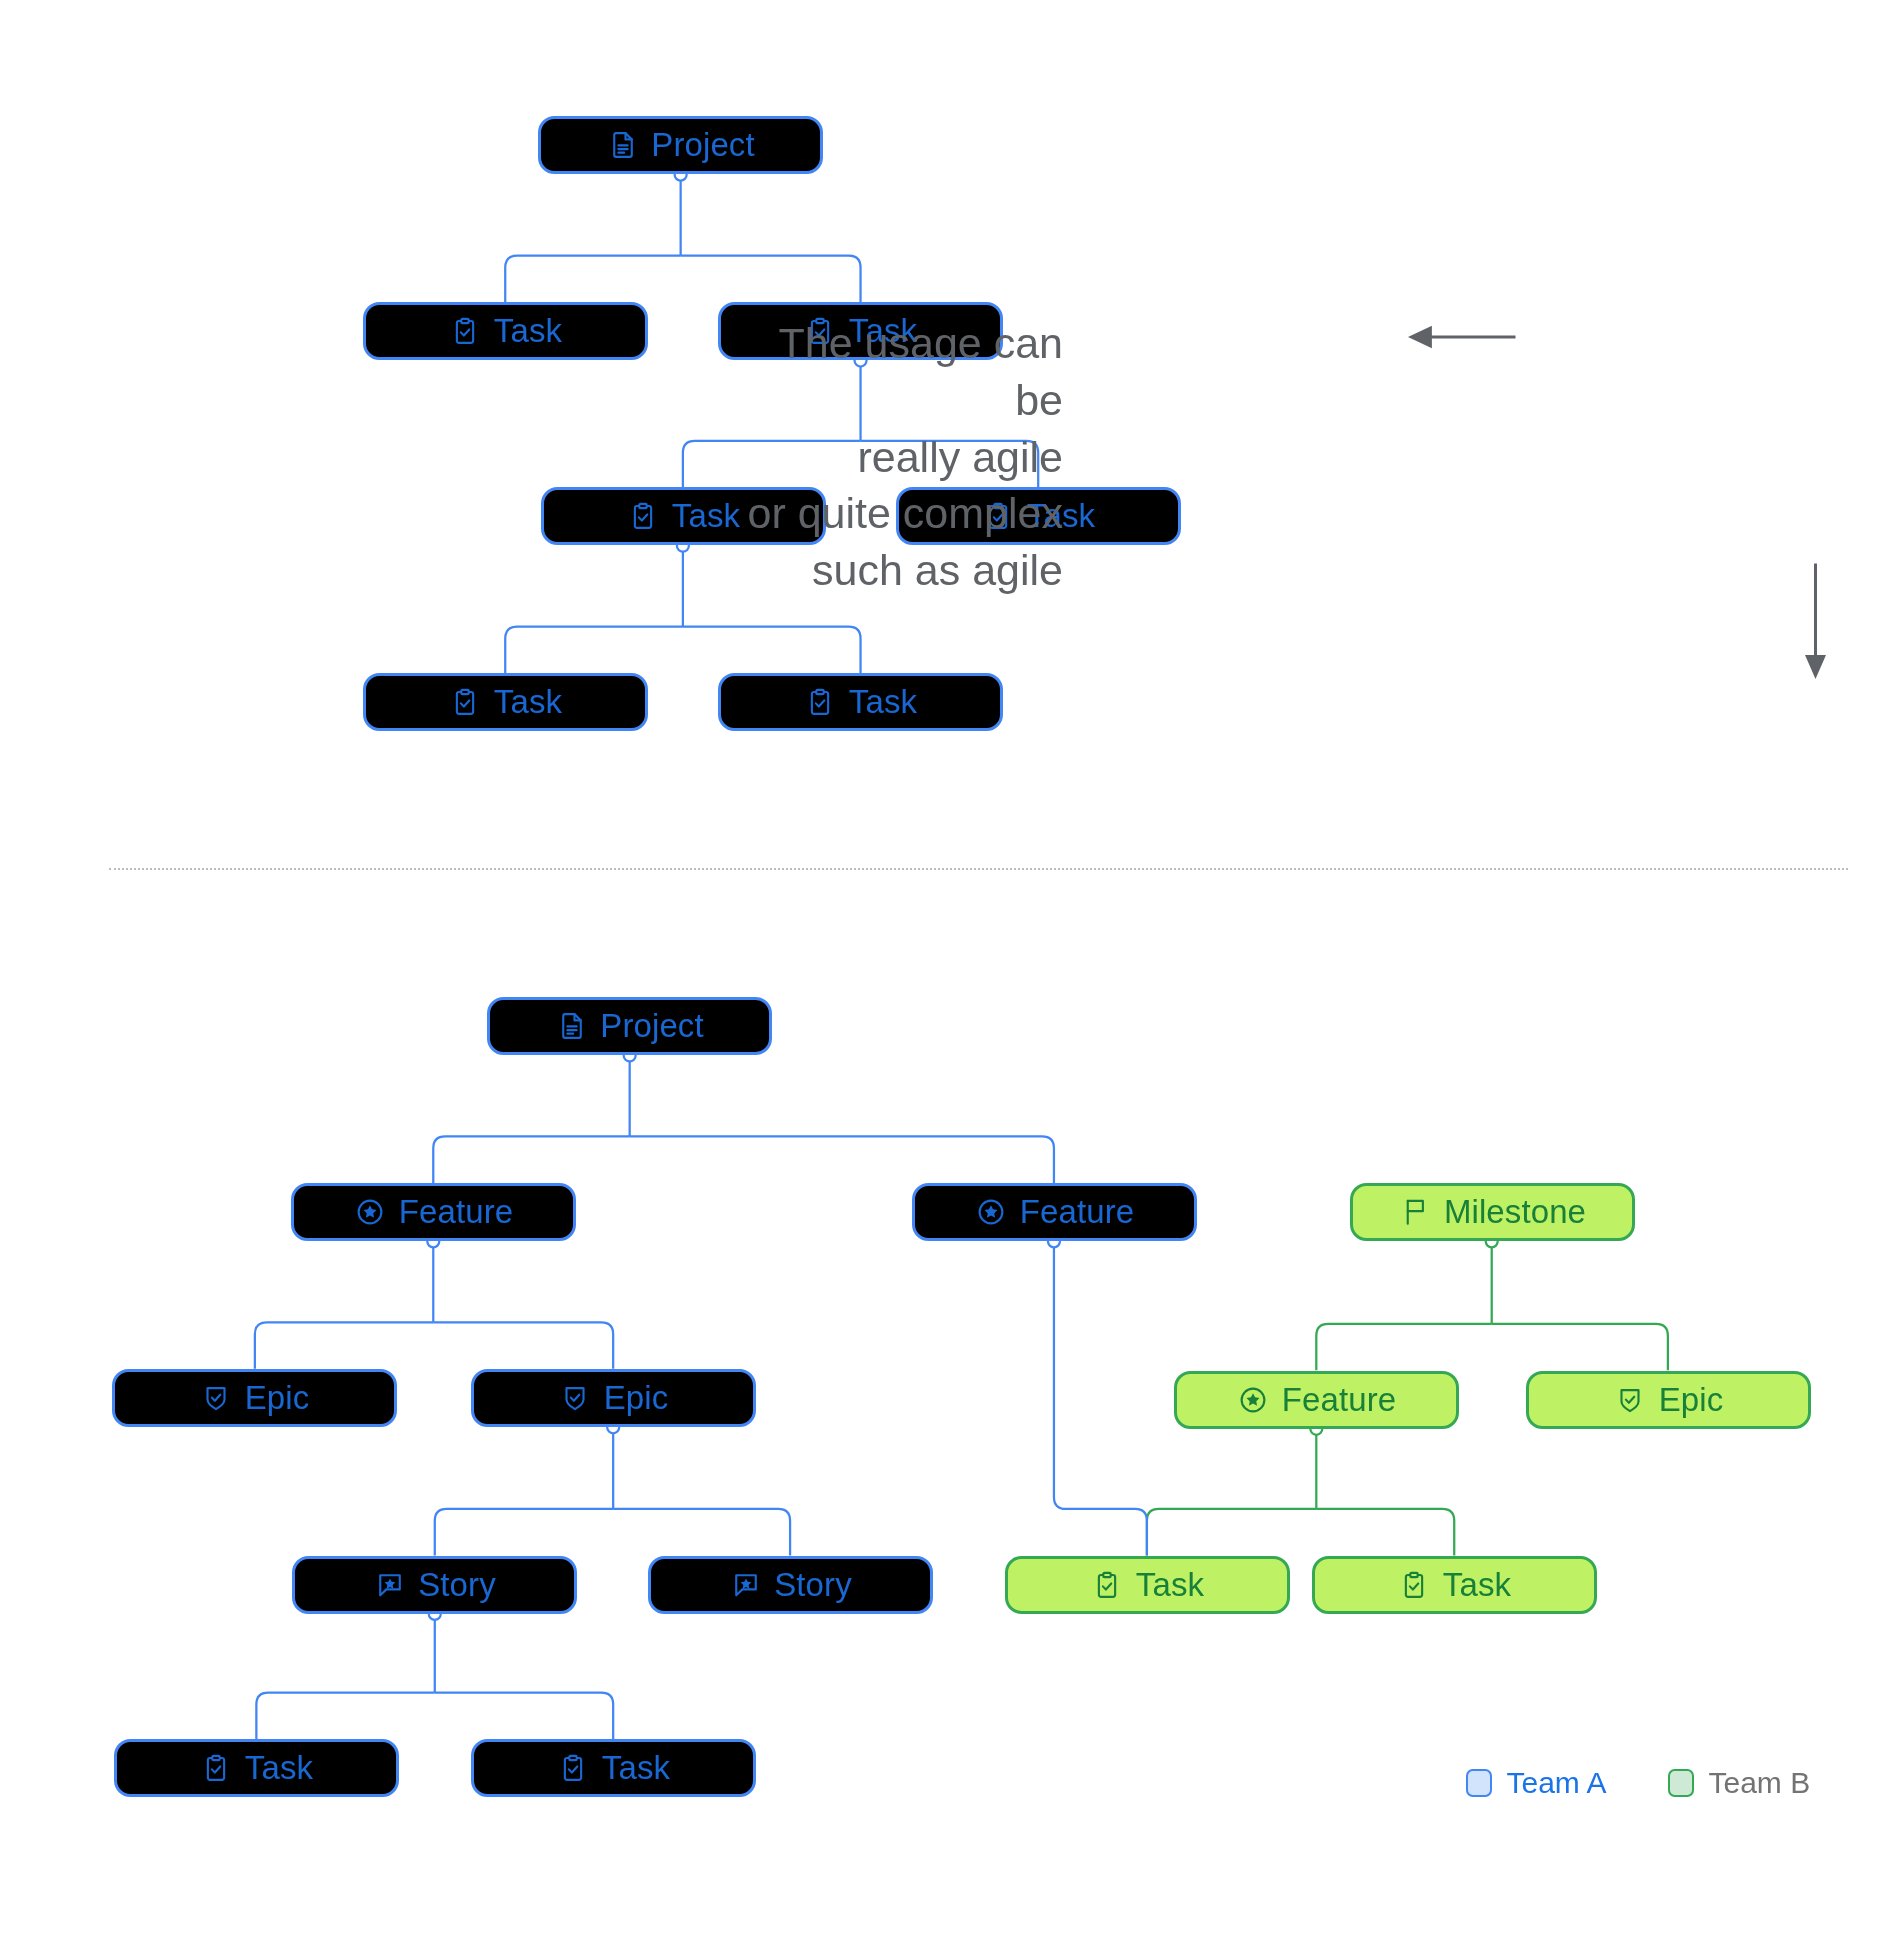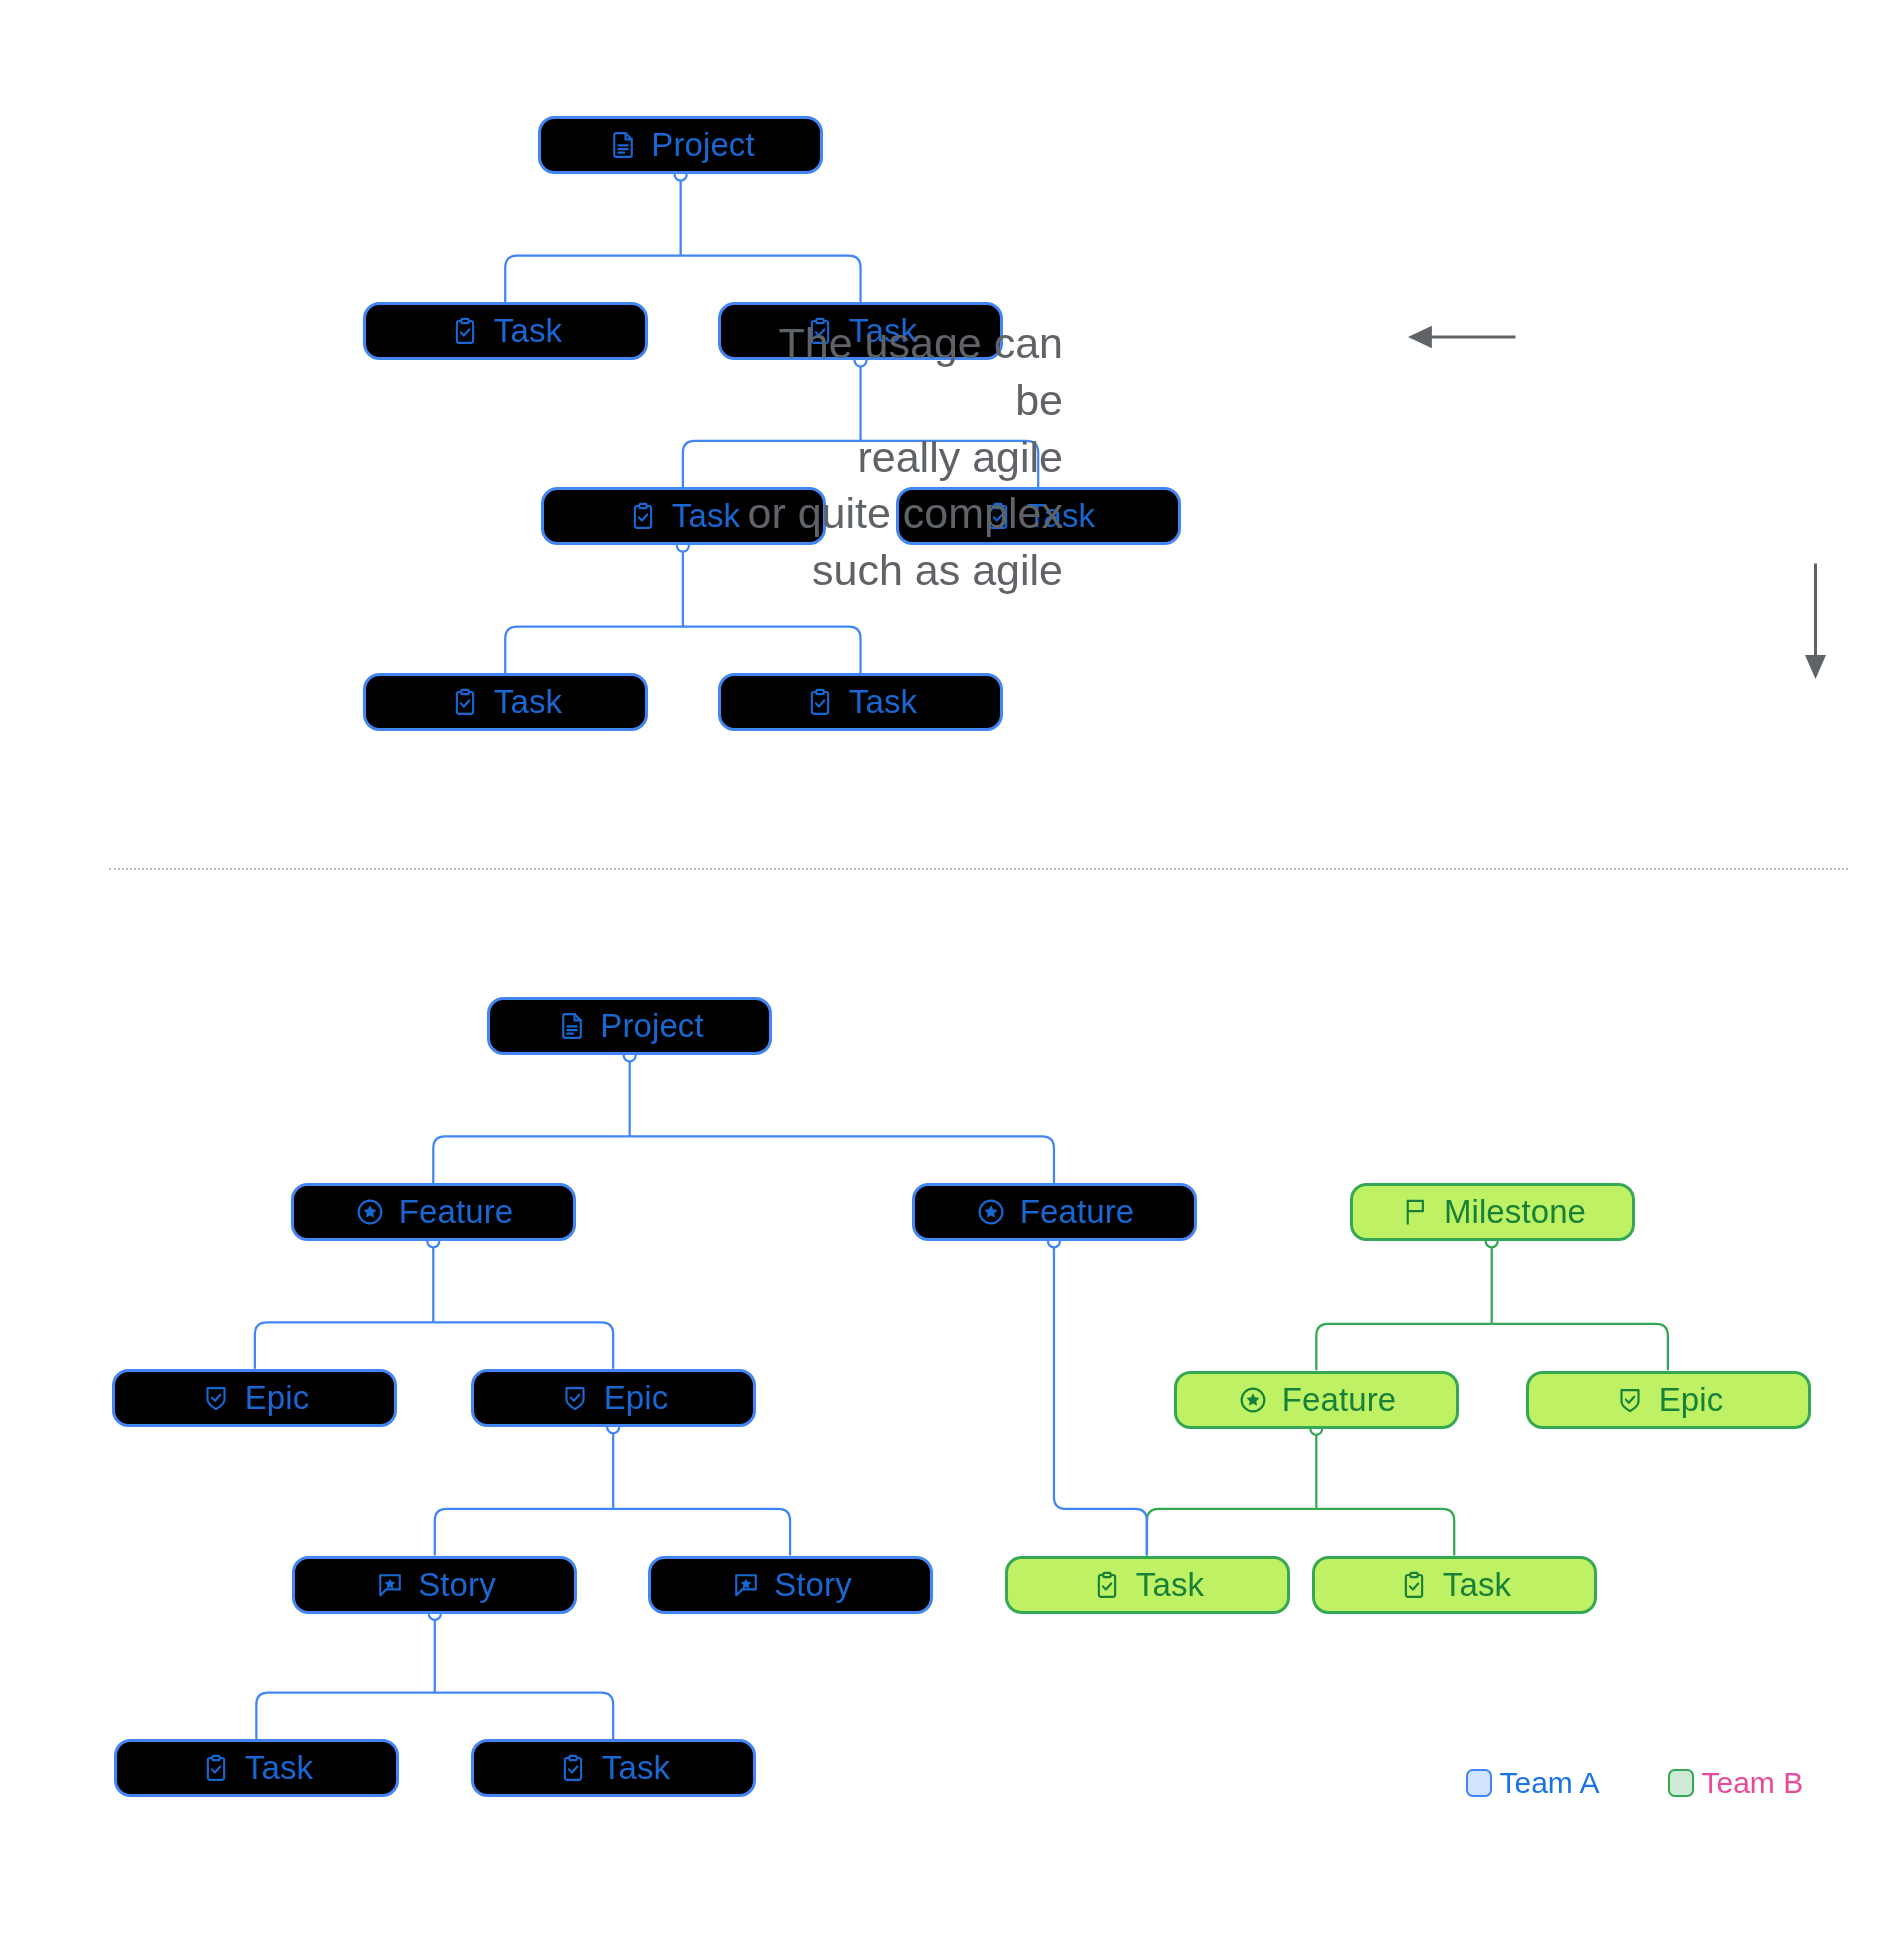--- a/index.html
+++ b/index.html
@@ -82,35 +82,35 @@
   .divider {
     position: absolute;
     border-top: 2.2px dotted #b9bcc0;
   }
 
   
   .legend {
     position: absolute;
     display: flex;
     align-items: center;
-    gap: 8px;
+    gap: 15px;
     font-size: 30px;
   }
   .legend .swatch {
     width: 25.5px;
     height: 28.5px;
     border-radius: 6.7px;
     border-width: 2.2px;
     border-style: solid;
     box-sizing: border-box;
     flex: 0 0 auto;
   }
   .legend.team-a { color: #1a73e8; }
   .legend.team-a .swatch { background: #d2e3fc; border-color: #4285f4; }
-  .legend.team-b { color: #ec4899; text-align: right; }
+  .legend.team-b { color: #737373; text-align: right; }
   .legend.team-b .swatch { background: #ceead6; border-color: #34a853; }
 </style>
 </head>
 <body>
 
 <div id="canvas">
   <svg class="edges" id="edge-layer" viewBox="0 0 2532 2608">
       <path d="M908 233 L908 341" fill="none" stroke="#4285f4" stroke-width="3"></path>
       <path d="M908 341 L690 341 Q674 341 674 357 L674 403" fill="none" stroke="#4285f4" stroke-width="3"></path>
       <path d="M908 341 L1132 341 Q1148 341 1148 357 L1148 403" fill="none" stroke="#4285f4" stroke-width="3"></path>

